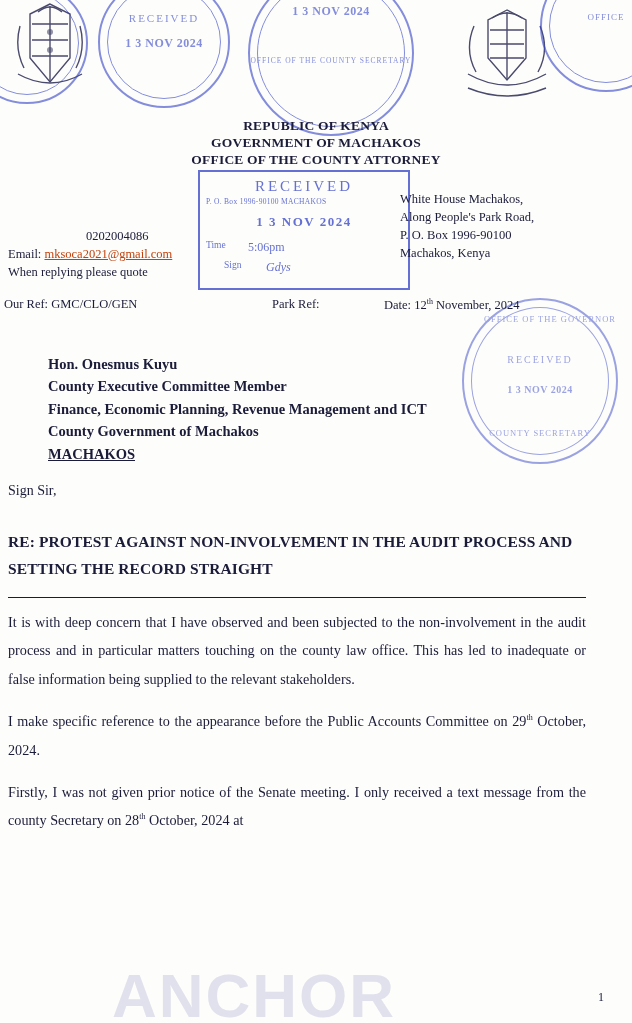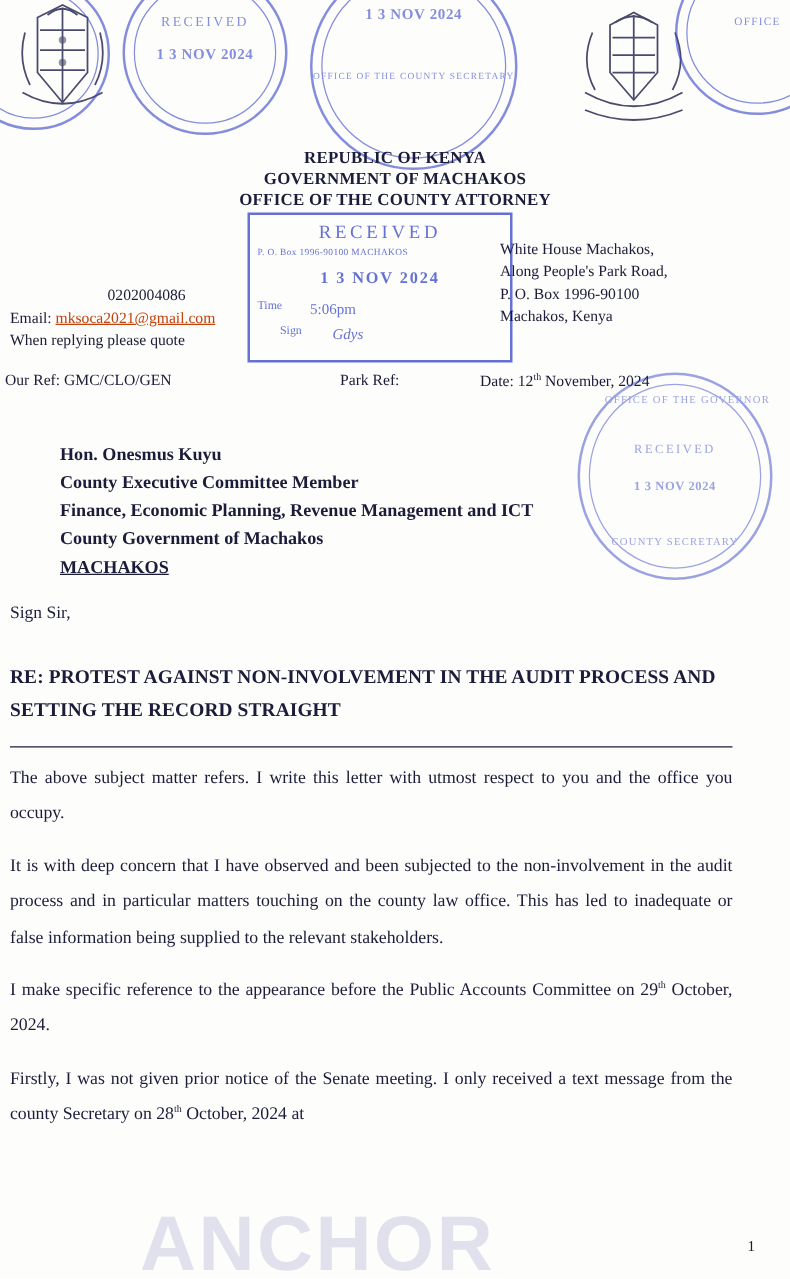--- a/index.html
+++ b/index.html
@@ -311,21 +311,20 @@
     <div>County Government of Machakos</div>
     <div><span class="underline">MACHAKOS</span></div>
   </div>
 
   <div class="salutation">Sign Sir,</div>
 
   <div class="subject">RE: PROTEST AGAINST NON-INVOLVEMENT IN THE AUDIT PROCESS AND SETTING THE RECORD STRAIGHT</div>
   <div class="rule"></div>
 
   <div class="body-text">
-    <p>The above subject matter refers. I write this letter with utmost respect to you and the office you occupy.</p>
     <p>It is with deep concern that I have observed and been subjected to the non-involvement in the audit process and in particular matters touching on the county law office. This has led to inadequate or false information being supplied to the relevant stakeholders.</p>
     <p><span>I make specific reference to the appearance before the Public Accounts Committee on 29</span><sup>th</sup><span> October, 2024.</span></p>
     <p><span>Firstly, I was not given prior notice of the Senate meeting. I only received a text message from the county Secretary on 28</span><sup>th</sup><span> October, 2024 at</span></p>
   </div>
 
   <div class="watermark">ANCHOR</div>
   <div class="page-number">1</div>
 
 </div>
 

